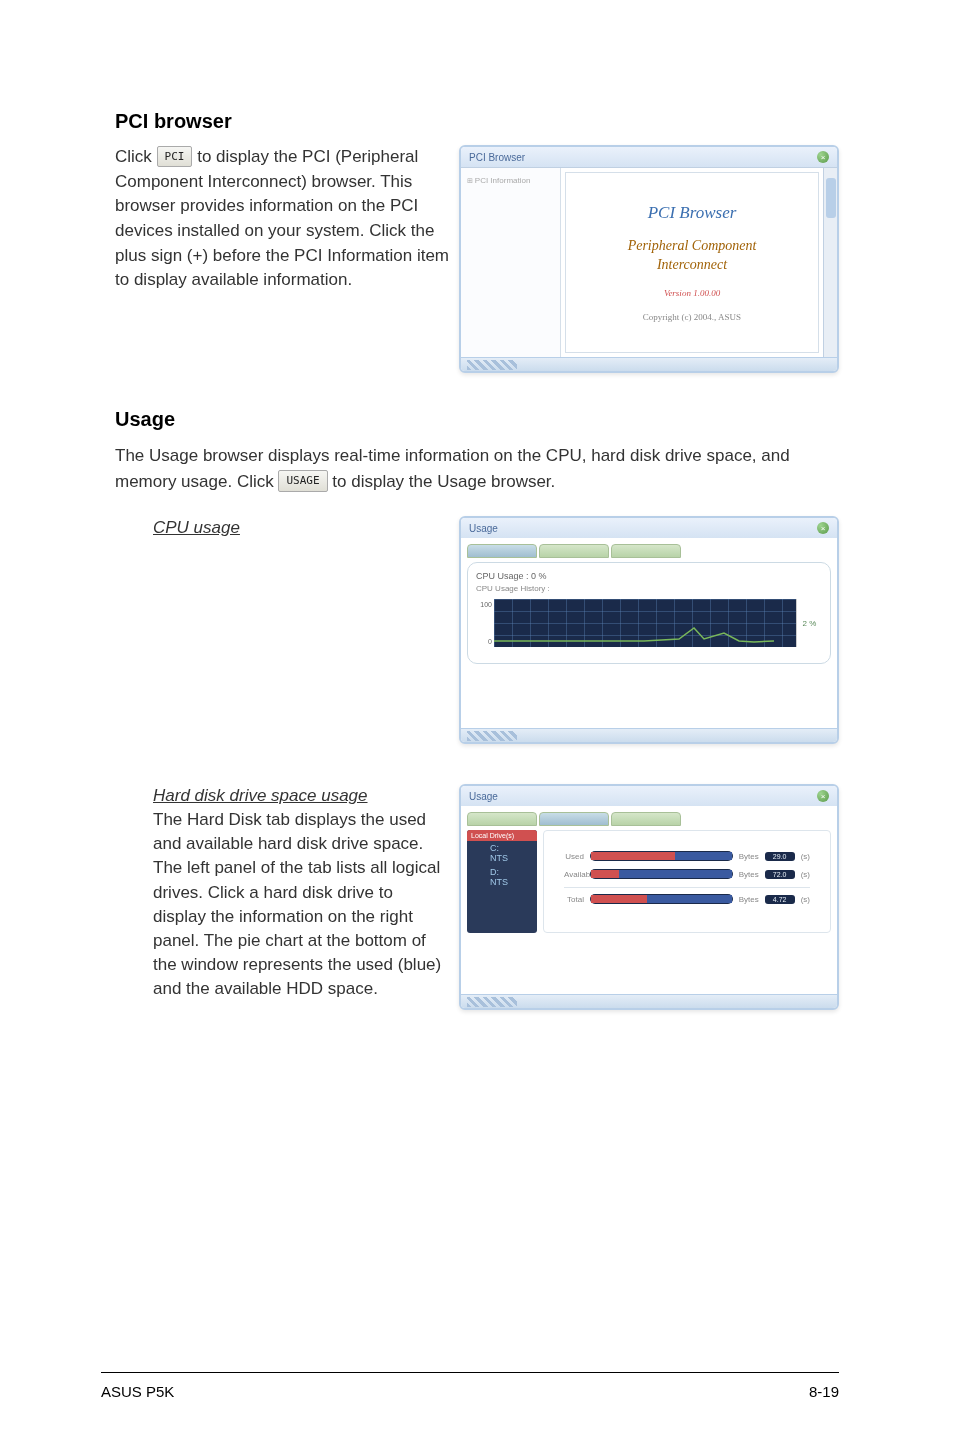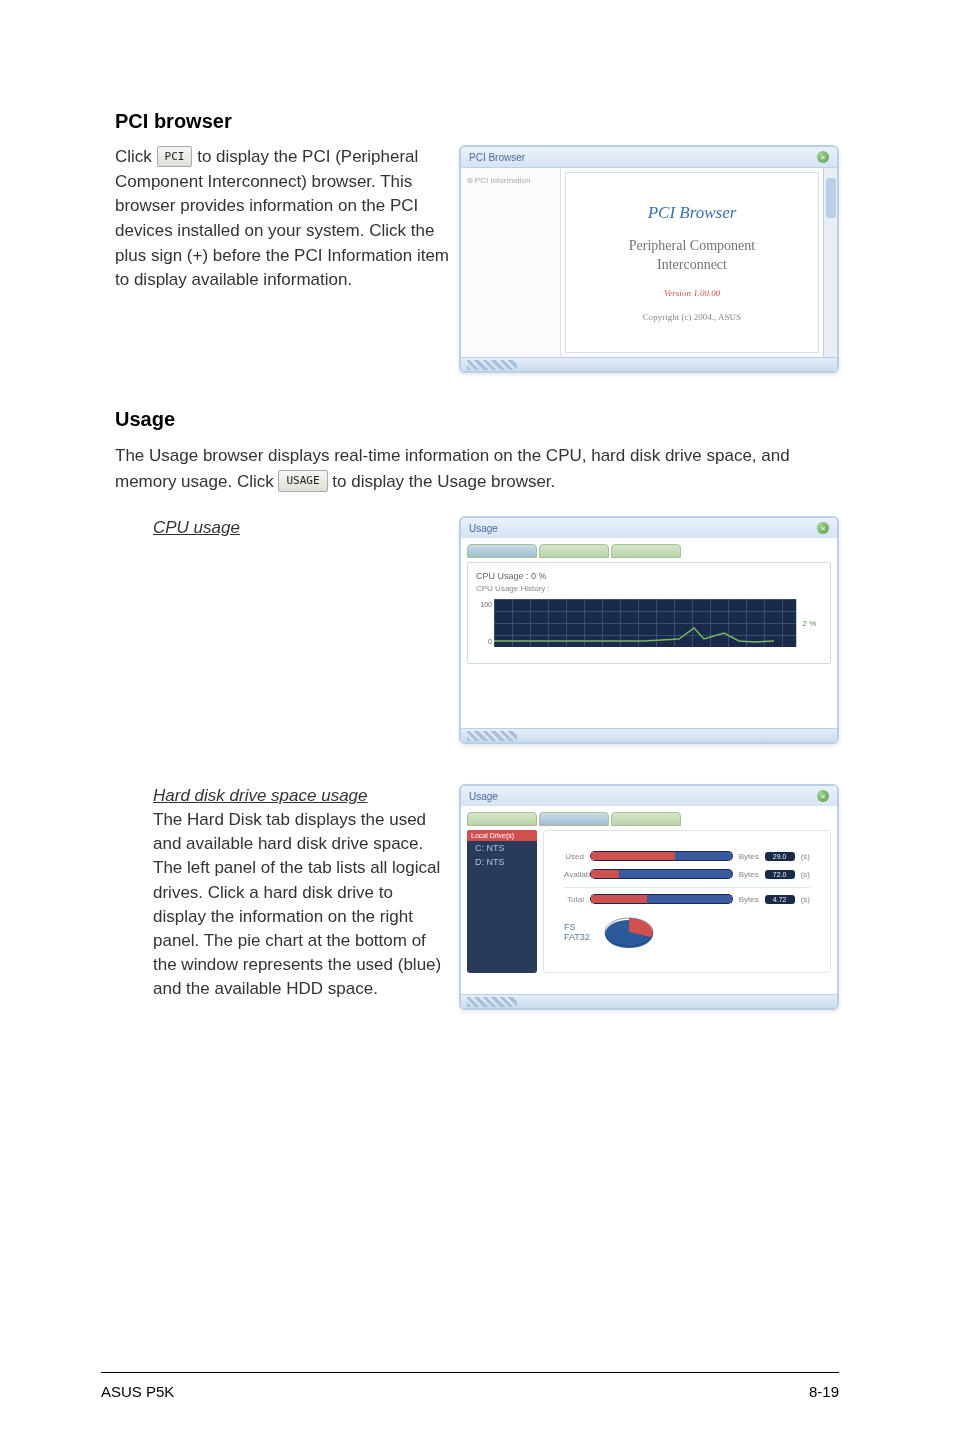--- a/index.html
+++ b/index.html
@@ -125,21 +125,22 @@
       font-family: 'Comic Sans MS', cursive;
       border: 1px solid #d5dfe9;
       margin: 4px;
     }
     .pci-main .t1 {
       color: #3b6fb0;
       font-style: italic;
       font-size: 17px;
     }
     .pci-main .t2 {
-      color: #737373;
+      color: #a16207;
+      font-style: italic;
       font-size: 14px;
       text-align: center;
       line-height: 1.3;
     }
     .pci-main .t3 {
       color: #d05050;
       font-size: 9px;
       font-style: italic;
     }
     .pci-main .t4 {
@@ -188,21 +189,21 @@
       border: 1px solid #a8c098;
       border-radius: 4px 4px 0 0;
       width: 70px;
       height: 14px;
     }
     .cpu-tab.active {
       background: linear-gradient(#c8dde7, #a0bed0);
     }
     .cpu-inner {
       border: 1px solid #ccdae4;
-      border-radius: 2px;
+      border-radius: 10px;
       padding: 8px;
     }
     .cpu-label {
       font-size: 9px;
       color: #666;
       margin-bottom: 3px;
     }
     .cpu-sublabel {
       font-size: 8px;
       color: #888;
@@ -269,21 +270,21 @@
       border-radius: 3px;
     }
     .hdd-sidebar-head {
       background: #d05050;
       color: #fff;
       font-size: 7px;
       padding: 2px 4px;
       border-radius: 3px 3px 0 0;
     }
     .hdd-sidebar div.drv {
-      padding: 2px 8px;
+      padding: 2px 23px;
     }
     .hdd-main {
       flex: 1;
       border: 1px solid #dde5ec;
       border-radius: 4px;
       padding: 20px;
     }
     .hdd-row {
       display: flex;
       align-items: center;
@@ -479,33 +480,20 @@
             <div class="hdd-row">
               <span class="hdd-val">Total</span>
               <div class="hdd-progress">
                 <div class="seg" style="background:#d05050;width:40%"></div>
                   <div class="seg" style="background:#3a5aa0;width:60%"></div>
               </div>
               <span>Bytes</span>
               <span class="hdd-pct">4.72</span>
               <span>(s)</span>
             </div>
-            <div class="hdd-pie-row">
-              <div class="hdd-fs">
-                <span>FS</span><br>
-                <span>FAT32</span>
-              </div>
-              <div class="hdd-pie">
-                <svg viewBox="0 0 55 40">
-                  <ellipse cx="27" cy="22" rx="24" ry="14" fill="#2a5a9a"></ellipse>
-                  <path d="M 27 20 L 27 6 A 24 14 0 0 1 49 25 Z" fill="#d05050"></path>
-                  <ellipse cx="27" cy="20" rx="24" ry="14" fill="none" stroke="#1a3a6a" stroke-width="0.5"></ellipse>
-                </svg>
-              </div>
-            </div>
           </div>
         </div>
       </div>
       <div class="win-footer">
         <div class="stripes"></div>
       </div>
     </div>
   </div>
 </div>
 

